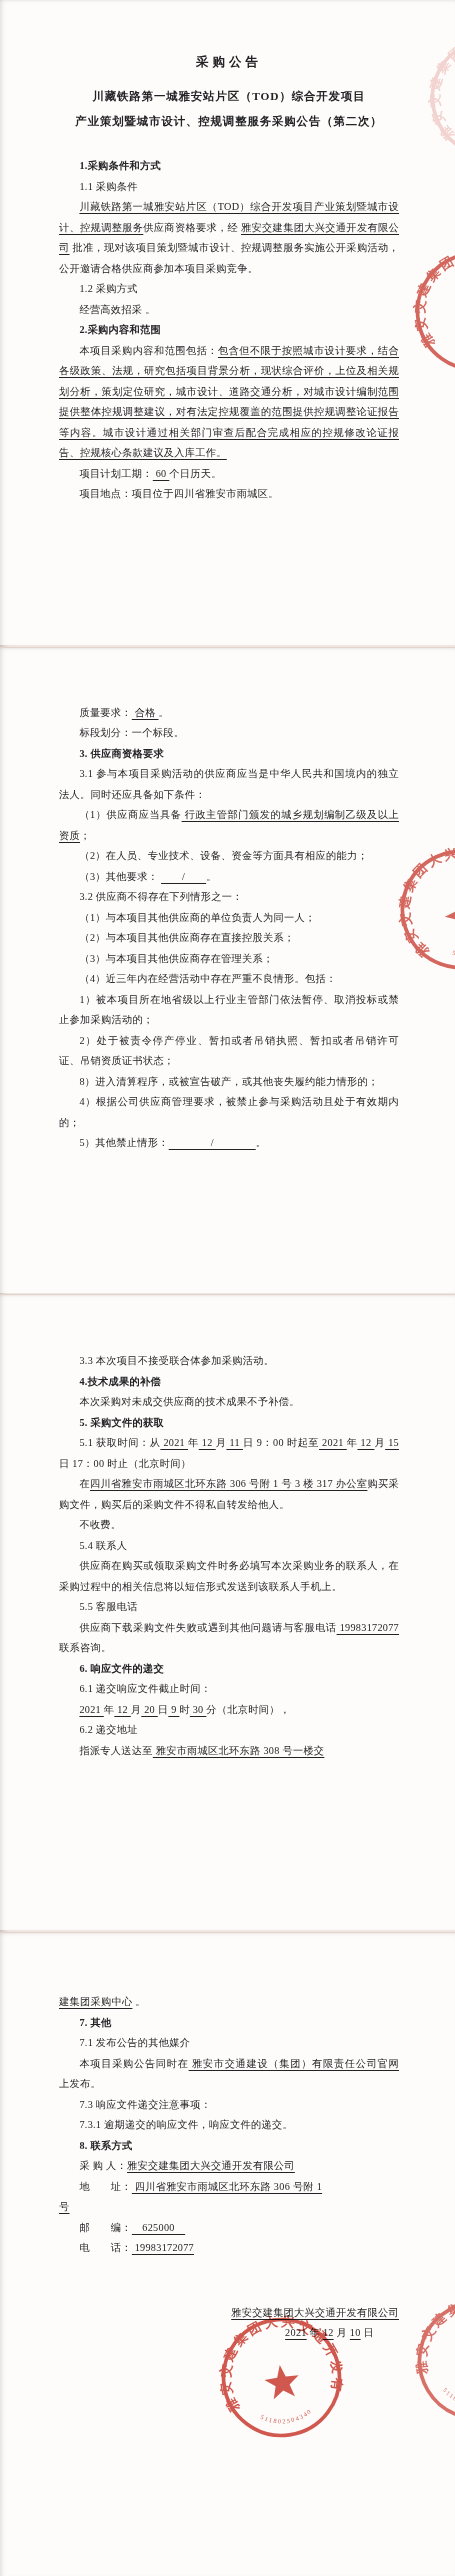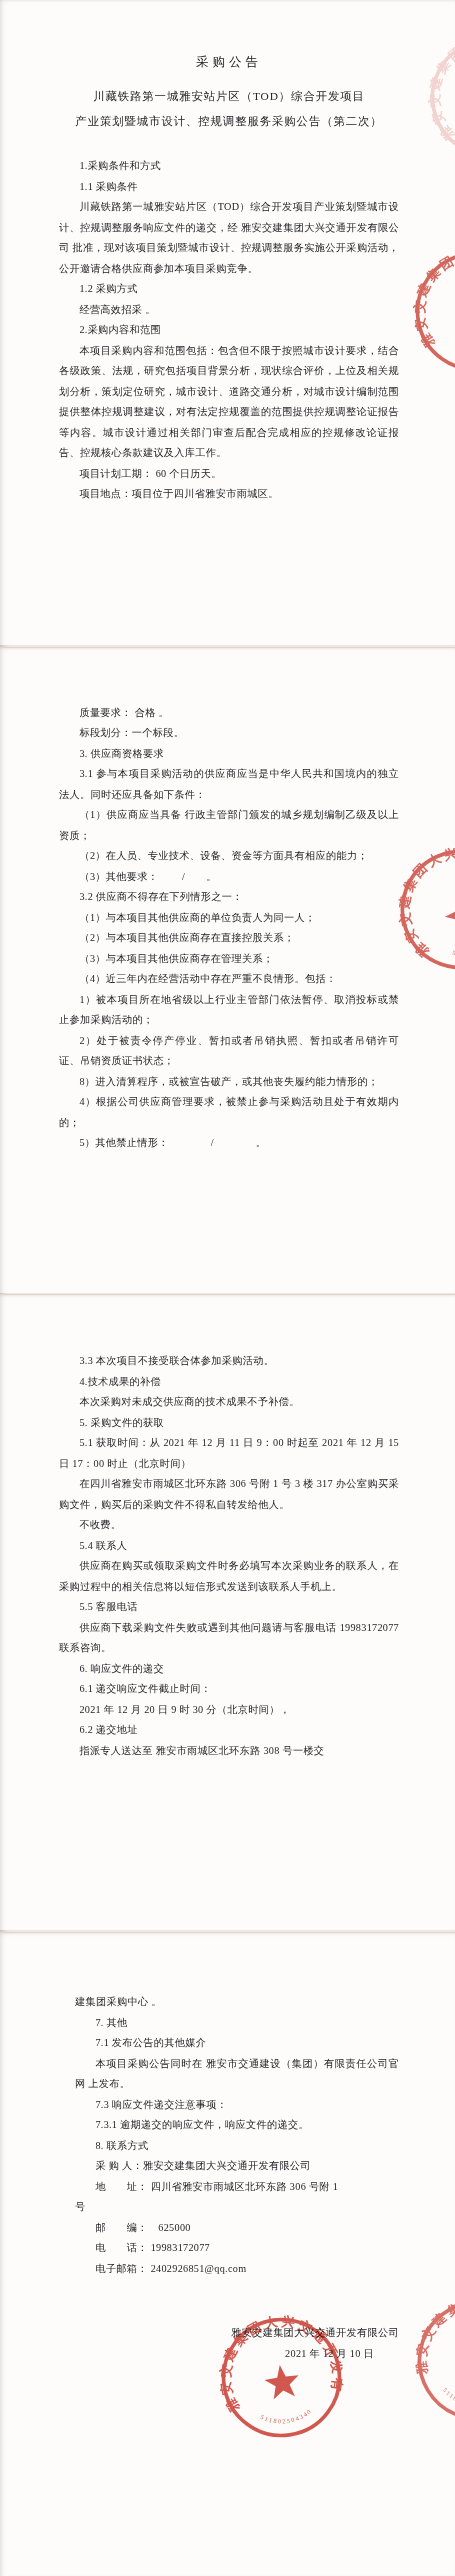--- a/index.html
+++ b/index.html
@@ -10,38 +10,38 @@
         box-shadow:inset 5.1px 0 5.7px -4px rgba(120,110,105,.25), inset 0 3.4px 5.7px -4.6px rgba(120,100,95,.35);}
   .page + .page{margin-top:1.7px;border-top:0.6px solid #e6d2cc;}
   .content{padding-left:59px;padding-right:56px;font-size:10.2px;line-height:20.5px;
            color:#232327;text-align:justify;letter-spacing:0.3px;}
   .blk{margin:0;text-indent:2em;}
   .ni{text-indent:0;}
   .center{text-align:center;text-indent:0;}
   .r{text-align:right;text-indent:0;}
   .t1{font-size:12.5px;line-height:26px;letter-spacing:4px;}
   .t2{font-size:11.4px;line-height:25px;letter-spacing:0.9px;}
-  .bold{font-weight:normal;}
-  .u{text-underline-offset:2.8px;text-decoration-thickness:0.6px;}
+  .bold{font-weight:bold;}
+  .u{text-decoration:underline;text-underline-offset:2.8px;text-decoration-thickness:0.6px;}
   .d{padding-right:25px;}
   .seal{position:absolute;width:125px;height:125px;mix-blend-mode:multiply;pointer-events:none;color:#cc4237;}
   .seal svg{display:block;}
 </style>
 <title>采购公告</title></head>
 <body>
 
 <div id="doc">
     <section class="page" style="height: 645px;">
       <div class="content" style="padding-top: 49px;">
         <p class="blk center t1"><span class="bold">采购公告</span></p>
         <p class="blk center t2" style="margin-top: 9px;"><span class="bold">川藏铁路第一城雅安站片区（TOD）综合开发项目</span></p>
         <p class="blk center t2"><span class="bold">产业策划暨城市设计、控规调整服务采购公告（第二次）</span></p>
         <p class="blk h" style="margin-top: 22px;"><span class="bold">1.采购条件和方式</span></p>
         <p class="blk"><span class="">1.1 采购条件</span></p>
-        <p class="blk"><span class="u ">川藏铁路第一城雅安站片区（TOD）综合开发项目产业策划暨城市设计、控规调整服务</span><span class="">响应文件的递交，经 </span><span class="u ">雅安交建集团大兴交通开发有限公司</span><span class=""> 批准，现对该项目策划暨城市设计、控规调整服务实施公开采购活动，公开邀请合格供应商参加本项目采购竞争。</span></p>
+        <p class="blk"><span class="u ">川藏铁路第一城雅安站片区（TOD）综合开发项目产业策划暨城市设计、控规调整服务</span><span class="">供应商资格要求，经 </span><span class="u ">雅安交建集团大兴交通开发有限公司</span><span class=""> 批准，现对该项目策划暨城市设计、控规调整服务实施公开采购活动，公开邀请合格供应商参加本项目采购竞争。</span></p>
         <p class="blk"><span class="">1.2 采购方式</span></p>
         <p class="blk"><span class="">经营高效招采 。</span></p>
         <p class="blk h"><span class="bold">2.采购内容和范围</span></p>
         <p class="blk"><span class="">本项目采购内容和范围包括：</span><span class="u ">包含但不限于按照城市设计要求，结合各级政策、法规，研究包括项目背景分析，现状综合评价，上位及相关规划分析，策划定位研究，城市设计、道路交通分析，对城市设计编制范围提供整体控规调整建议，对有法定控规覆盖的范围提供控规调整论证报告等内容。城市设计通过相关部门审查后配合完成相应的控规修改论证报告、控规核心条款建议及入库工作。</span></p>
         <p class="blk"><span class="">项目计划工期：</span><span class="u "> 60 </span><span class="">个日历天。</span></p>
         <p class="blk"><span class="">项目地点：项目位于四川省雅安市雨城区。</span></p>
       </div>
       <div class="seal" style="top: 35px; right: -98px; opacity: 0.22; transform: rotate(-18deg);">
         <svg viewBox="0 0 220 220" width="125" height="125">
           <defs>
@@ -113,35 +113,34 @@
         <p class="blk"><span class="">供应商在购买或领取采购文件时务必填写本次采购业务的联系人，在采购过程中的相关信息将以短信形式发送到该联系人手机上。</span></p>
         <p class="blk"><span class="">5.5 客服电话</span></p>
         <p class="blk"><span class="">供应商下载采购文件失败或遇到其他问题请与客服电话</span><span class="u "> 19983172077 </span><span class="">联系咨询。</span></p>
         <p class="blk h"><span class="bold">6. 响应文件的递交</span></p>
         <p class="blk"><span class="">6.1 递交响应文件截止时间：</span></p>
         <p class="blk"><span class="u "> 2021 </span><span class="">年</span><span class="u "> 12 </span><span class="">月</span><span class="u "> 20 </span><span class="">日</span><span class="u "> 9 </span><span class="">时</span><span class="u "> 30 </span><span class="">分（北京时间），</span></p>
         <p class="blk"><span class="">6.2 递交地址</span></p>
         <p class="blk"><span class="">指派专人送达至</span><span class="u "> 雅安市雨城区北环东路 308 号一楼交</span></p>
       </div>
     </section>
-    <section class="page" style="height: 643px; padding-left: 16px;">
+    <section class="page" style="height: 643px;">
       <div class="content" style="padding-top: 59px;">
         <p class="blk ni"><span class="u ">建集团采购中心</span><span class=""> 。</span></p>
         <p class="blk h"><span class="bold">7. 其他</span></p>
         <p class="blk"><span class="">7.1 发布公告的其他媒介</span></p>
         <p class="blk"><span class="">本项目采购公告同时在</span><span class="u "> 雅安市交通建设（集团）有限责任公司官网 </span><span class="">上发布。</span></p>
         <p class="blk"><span class="">7.3 响应文件递交注意事项：</span></p>
         <p class="blk"><span class="">7.3.1 逾期递交的响应文件，响应文件的递交。</span></p>
         <p class="blk h"><span class="bold">8. 联系方式</span></p>
         <p class="blk"><span class="">采 购 人：</span><span class="u ">雅安交建集团大兴交通开发有限公司</span></p>
         <p class="blk"><span class="">地　　址：</span><span class="u "> 四川省雅安市雨城区北环东路 306 号附 1</span></p>
         <p class="blk ni"><span class="u ">号</span></p>
         <p class="blk"><span class="">邮　　编：</span><span class="u ">　625000　</span></p>
         <p class="blk"><span class="">电　　话：</span><span class="u "> 19983172077 </span></p>
-        <p class="blk"><span class="">电子邮箱：</span><span class="u "> 2402926851@qq.com </span></p>
         <p class="blk r" style="margin-top: 44px;"><span class="u ">雅安交建集团大兴交通开发有限公司</span></p>
         <p class="blk r d"><span class="u ">2021</span><span class=""> 年 </span><span class="u ">12</span><span class=""> 月 </span><span class="u ">10</span><span class=""> 日</span></p>
       </div>
       <div class="seal" style="top: 382px; left: 219px; opacity: 0.88; transform: rotate(-8deg);">
         <svg viewBox="0 0 220 220" width="125" height="125">
           <defs>
             <path id="sa3" d="M 30.9,155 A 91,91 0 1 1 189.1,155"></path>
             <path id="sb3" d="M 58,172 A 81,81 0 0 0 162,172"></path>
           </defs>
           <circle cx="110" cy="110" r="102" fill="none" stroke="currentColor" stroke-width="6.5"></circle>

